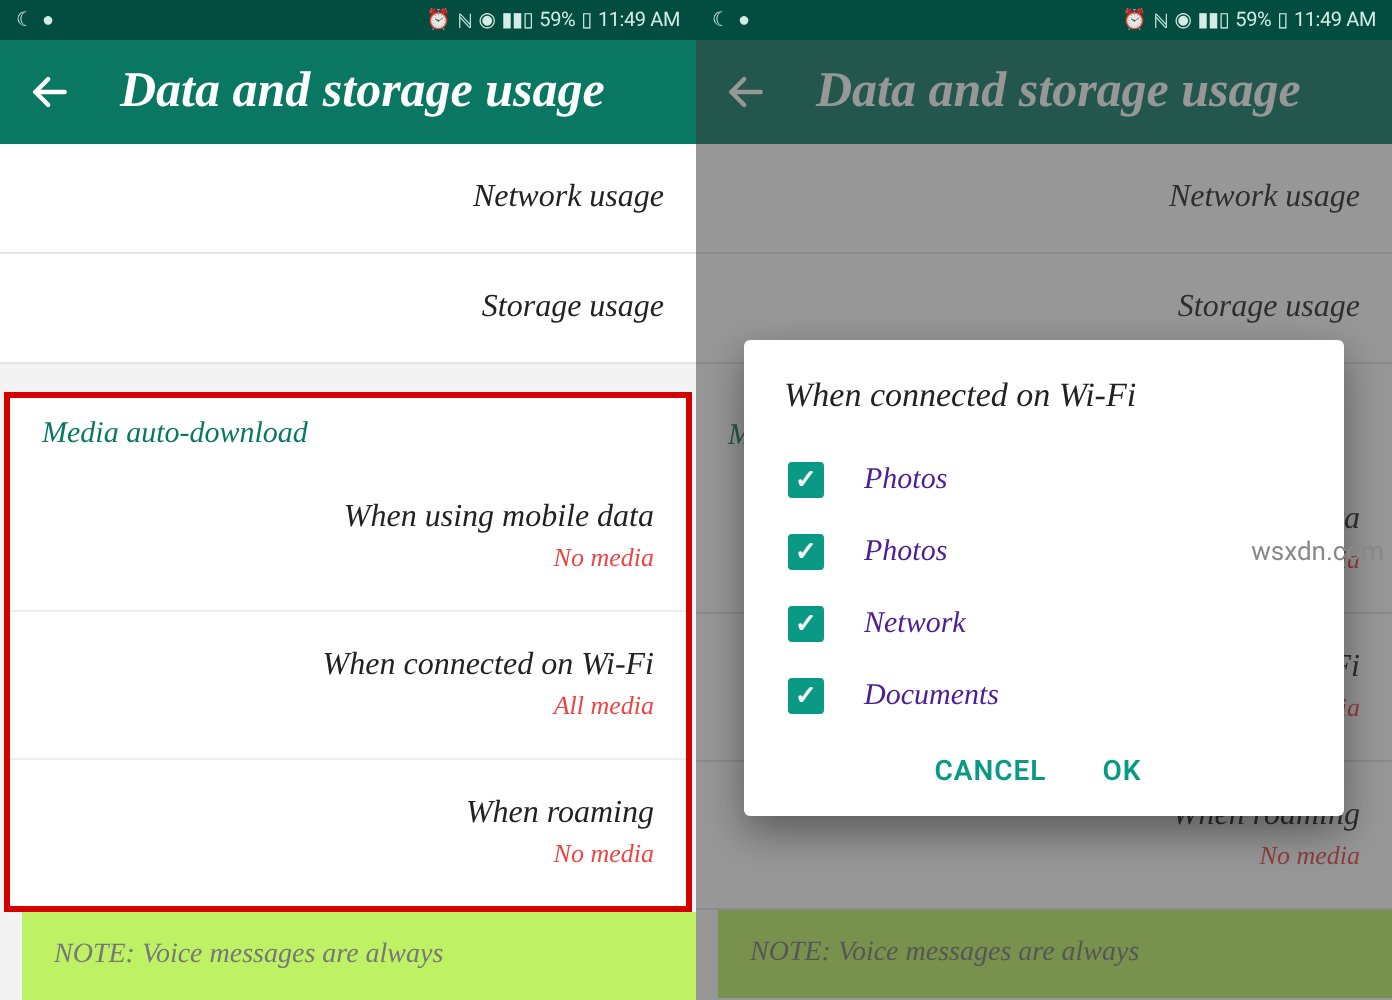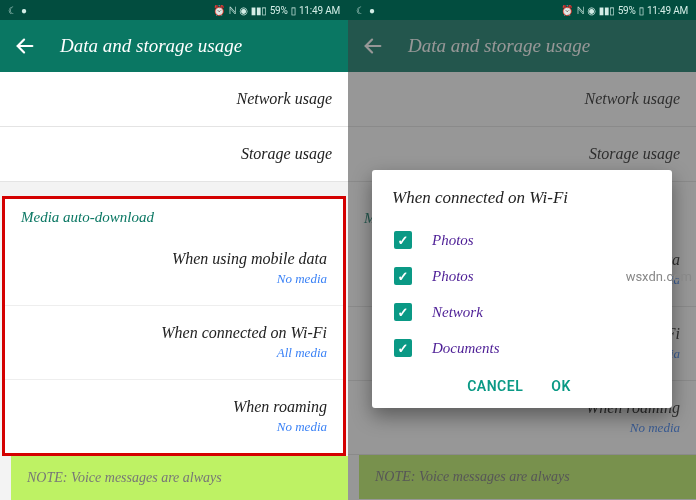--- a/index.html
+++ b/index.html
@@ -35,43 +35,43 @@
   .appbar {
     height: 52px;
     background: #0a7763;
     color: #fff;
     display: flex;
     align-items: center;
     padding: 0 14px;
     gap: 24px;
   }
   .appbar-title {
-    font-size: 19px;
-    font-style: italic;
-    font-family: cursive, serif;
-    font-weight: 400;
+    font-size: 25px;
+    font-style: italic;
+    font-family: cursive, serif;
+    font-weight: 700;
   }
   .back-icon svg{ display:block; }
   .list-item {
     background: #fff;
     padding: 18px 16px;
     border-bottom: 1px solid #e4e4e4;
     text-align: right;
   }
   .item-title {
     font-size: 16px;
     font-style: italic;
     font-family: cursive, serif;
     color: #222;
   }
   .item-sub {
     font-size: 13px;
     font-style: italic;
     font-family: cursive, serif;
-    color: #3b82f6;
+    color: #ef4444;
     margin-top: 3px;
   }
   .gap { height: 14px; background:#f3f3f3; }
   .section-header {
     font-size: 15px;
     font-style: italic;
     font-family: cursive, serif;
     color: #0a7763;
     padding: 14px 16px 6px 16px;
     background: #fff;

